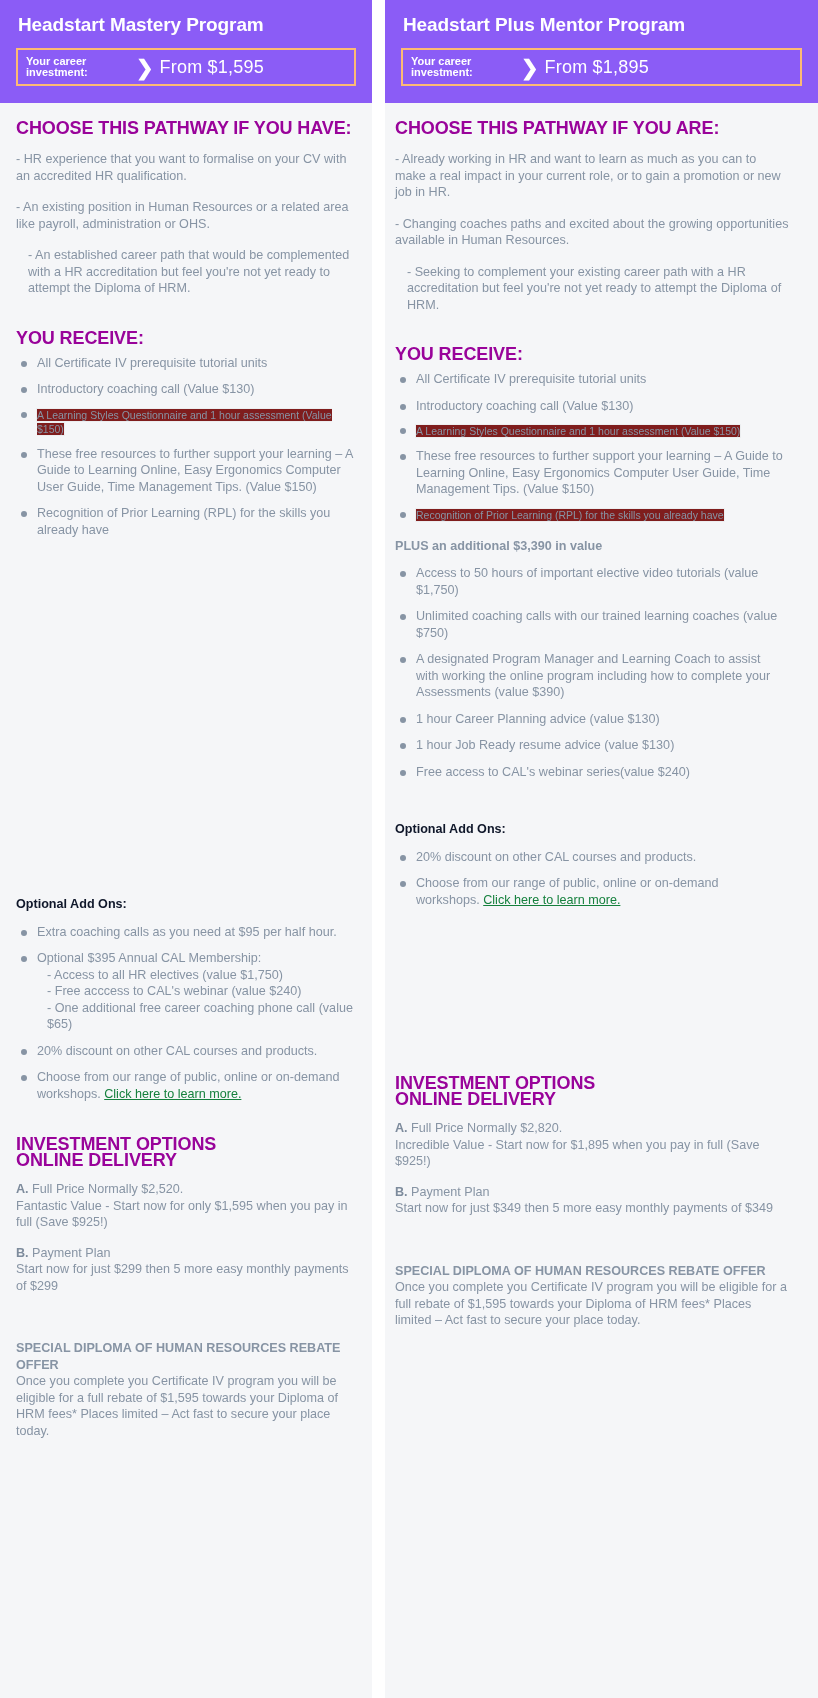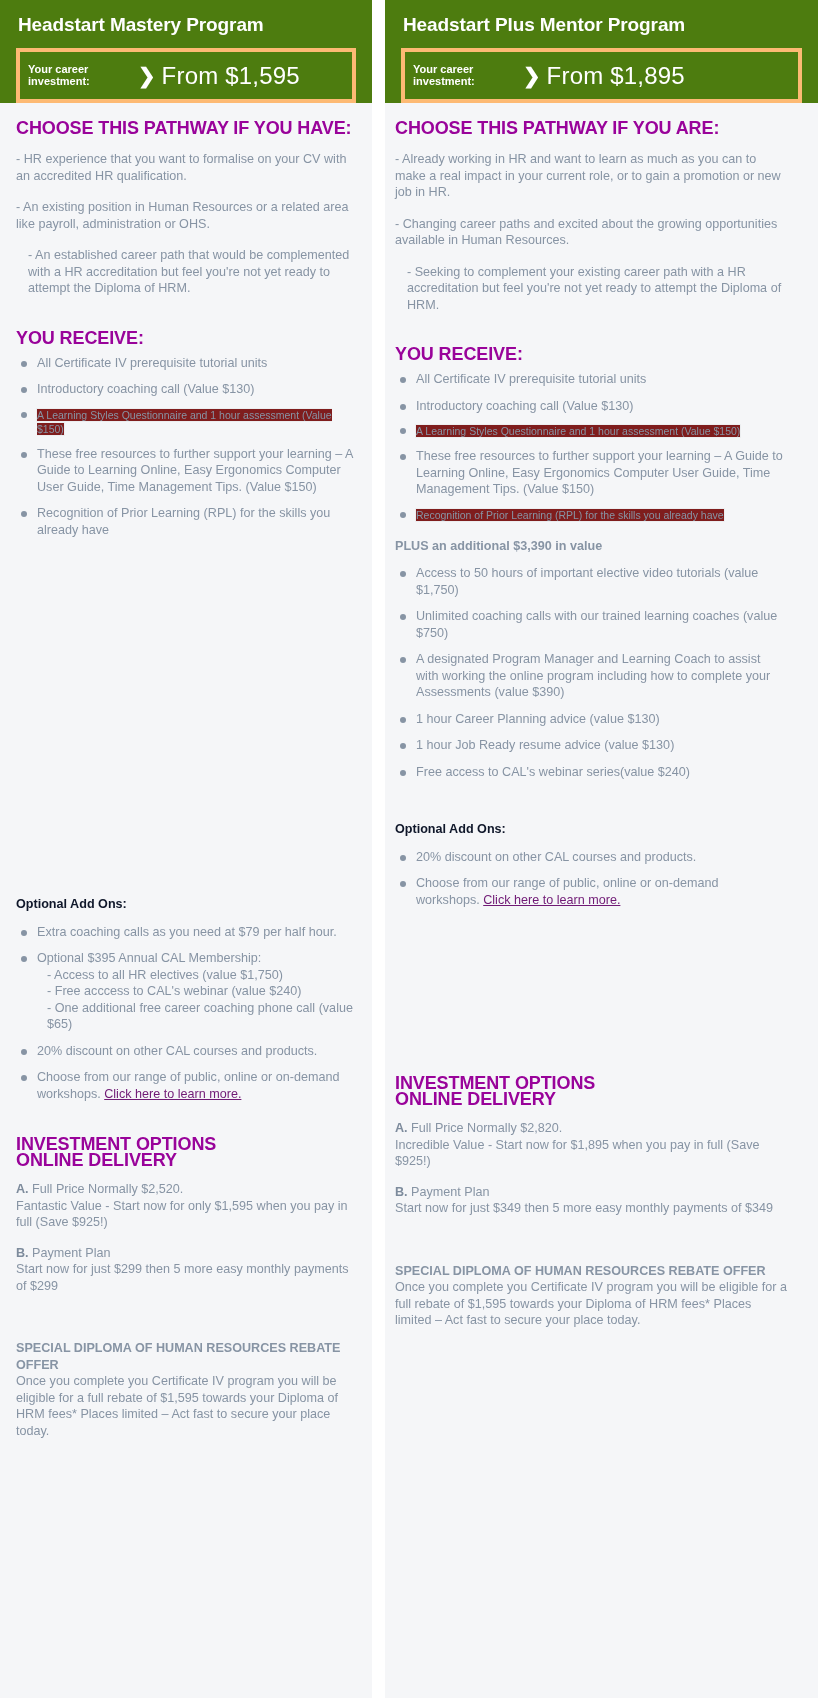--- a/index.html
+++ b/index.html
@@ -28,38 +28,38 @@
     position: relative;
     box-sizing: border-box;
     background: #f5f6f8;
   }
   .col-left  { width: 372px; }
   .col-gap   { width: 13px; background: #ffffff; }
   .col-right { width: 433px; }
 
   
   .hdr {
-    background: #4d7c0f;
+    background: #8b5cf6;
     box-sizing: border-box;
     padding: 8px 16px 14px 16px;
     height: 103px;
   }
   .hdr-title {
     color: #ffffff;
     font-size: 19px;
     font-weight: bold;
     letter-spacing: -0.1px;
     line-height: 26px;
     margin: 4px 0 10px 2px;
     white-space: nowrap;
   }
   .price-box {
-    border: 4px solid #fdba74;
+    border: 2px solid #fdba74;
     box-sizing: border-box;
-    height: 55px;
+    height: 38px;
     display: flex;
     align-items: center;
     padding: 0 0 0 8px;
   }
   .price-label {
     color: #ffffff;
     font-size: 11px;
     font-weight: bold;
     line-height: 11.5px;
     width: 96px;
@@ -67,21 +67,21 @@
   }
   .price-chev {
     color: #ffffff;
     font-size: 21px;
     font-weight: bold;
     margin: 0 6px 0 14px;
     line-height: 1;
   }
   .price-value {
     color: #ffffff;
-    font-size: 24px;
+    font-size: 18px;
     font-weight: normal;
     line-height: 1;
     letter-spacing: 0.2px;
     white-space: nowrap;
   }
 
   
   .body {
     box-sizing: border-box;
     padding: 0 14px 0 16px;
@@ -166,21 +166,21 @@
     font-size: 12.6px;
     line-height: 16.5px;
     margin: 0 0 0 0;
   }
   .rebate-body {
     color: #8794a4;
     margin: 0;
   }
 
   a.link {
-    color: #701a75;
+    color: #15803d;
     text-decoration: underline;
   }
 </style>
 </head>
 <body>
 
 <div class="page">
 
   <div class="col col-left">
 
@@ -206,21 +206,21 @@
         <li><span>Introductory coaching call (Value $130)</span></li>
         <li class="small"><span class="hl">A Learning Styles Questionnaire and 1 hour assessment (Value $150)</span></li>
         <li><span>These free resources to further support your learning – A Guide to Learning Online, Easy Ergonomics Computer User Guide, Time Management Tips. (Value $150)</span></li>
         <li><span>Recognition of Prior Learning (RPL) for the skills you already have</span></li>
       </ul>
 
       <div style="height:348px"></div>
 
       <div class="addons-head">Optional Add Ons:</div>
       <ul class="bullets">
-        <li><span>Extra coaching calls as you need at $79 per half hour.</span></li>
+        <li><span>Extra coaching calls as you need at $95 per half hour.</span></li>
         <li>
           <span>Optional $395 Annual CAL Membership:</span>
           <span class="sub">- Access to all HR electives (value $1,750)</span>
           <span class="sub">- Free acccess to CAL's webinar (value $240)</span>
           <span class="sub">- One additional free career coaching phone call (value $65)</span>
         </li>
         <li><span>20% discount on other CAL courses and products.</span></li>
         <li><span>Choose from our range of public, online or on-demand workshops. </span><a class="link" href="#">Click here to learn more.</a></li>
       </ul>
 
@@ -256,21 +256,21 @@
         <div class="price-label">Your career investment:</div>
         <div class="price-chev">❯</div>
         <div class="price-value">From $1,895</div>
       </div>
     </div>
 
     <div class="body">
 
       <h2 class="section-head">CHOOSE THIS PATHWAY IF YOU ARE:</h2>
       <p class="para">- Already working in HR and want to learn as much as you can to make a real impact in your current role, or to gain a promotion or new job in HR.</p>
-      <p class="para">- Changing career paths and excited about the growing opportunities available in Human Resources.</p>
+      <p class="para">- Changing coaches paths and excited about the growing opportunities available in Human Resources.</p>
       <p class="para last">- Seeking to complement your existing career path with a HR accreditation but feel you're not yet ready to attempt the Diploma of HRM.</p>
 
       <h2 class="section-head tight" style="margin-top:33px">YOU RECEIVE:</h2>
       <ul class="bullets">
         <li><span>All Certificate IV prerequisite tutorial units</span></li>
         <li><span>Introductory coaching call (Value $130)</span></li>
         <li class="small"><span class="hl">A Learning Styles Questionnaire and 1 hour assessment (Value $150)</span></li>
         <li><span>These free resources to further support your learning – A Guide to Learning Online, Easy Ergonomics Computer User Guide, Time Management Tips. (Value $150)</span></li>
         <li class="small"><span class="hl">Recognition of Prior Learning (RPL) for the skills you already have</span></li>
       </ul>

